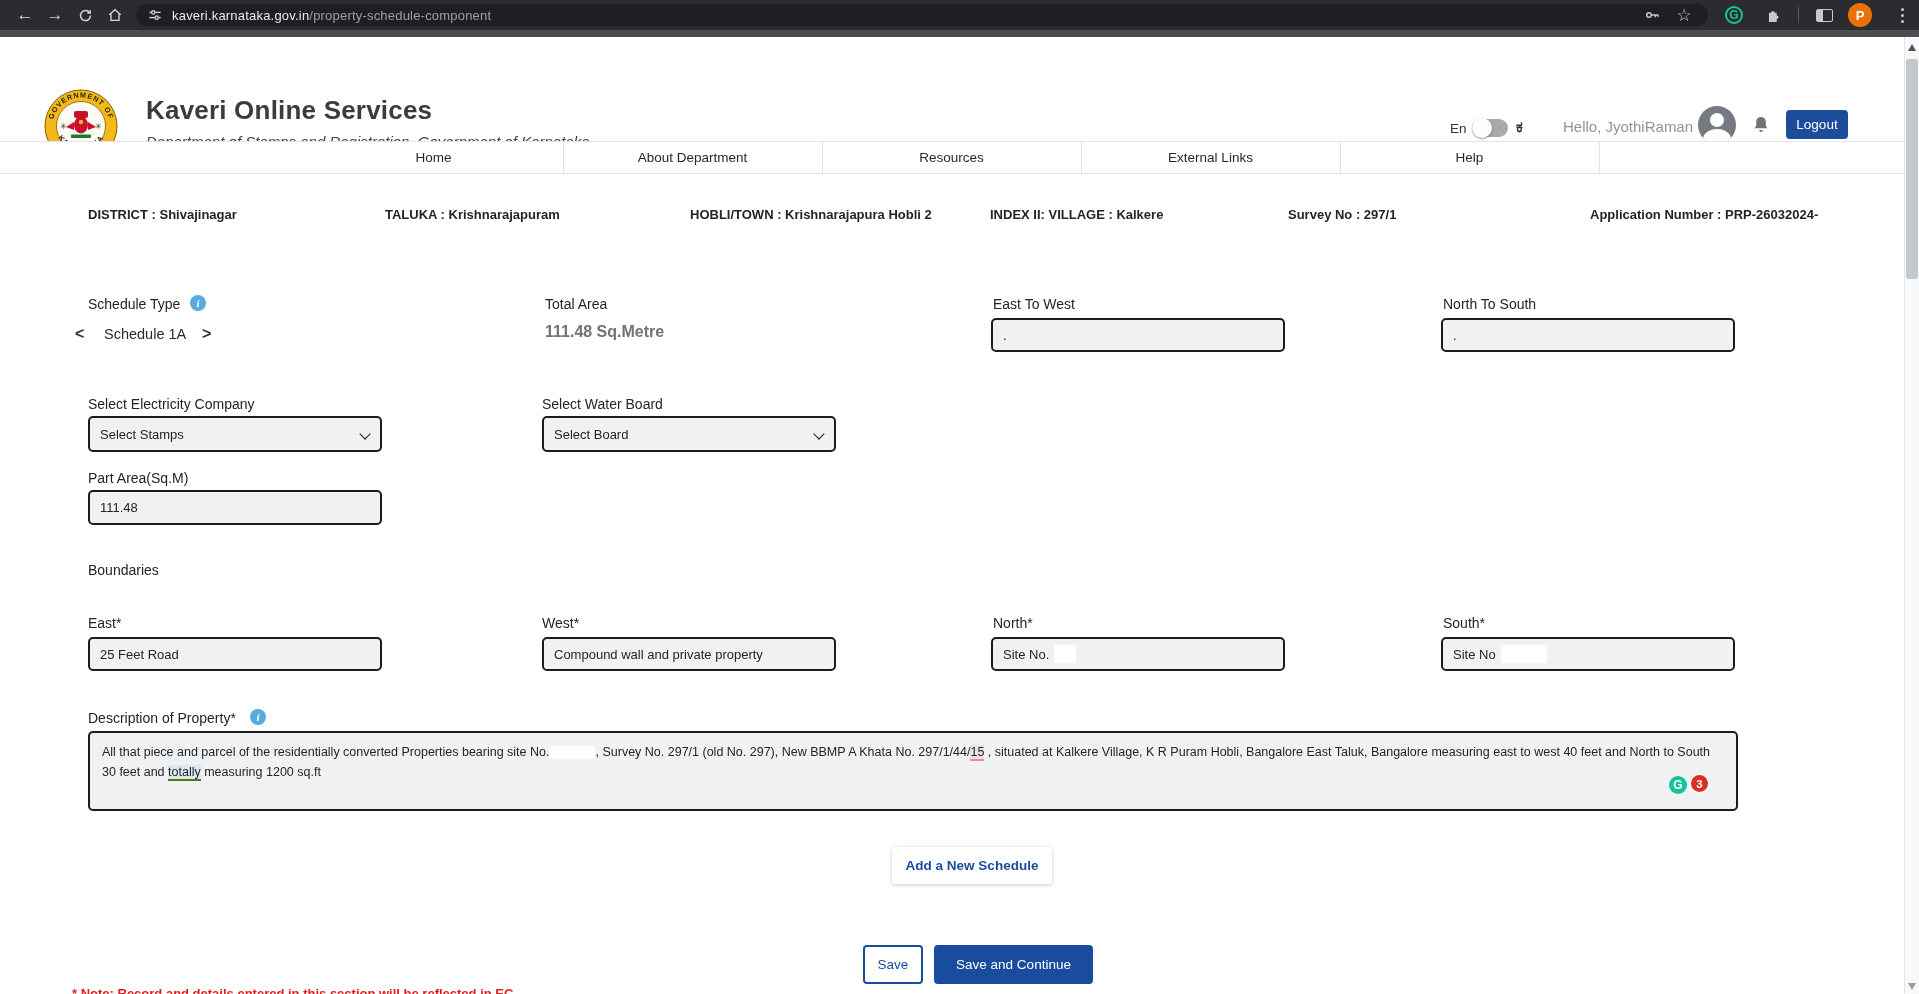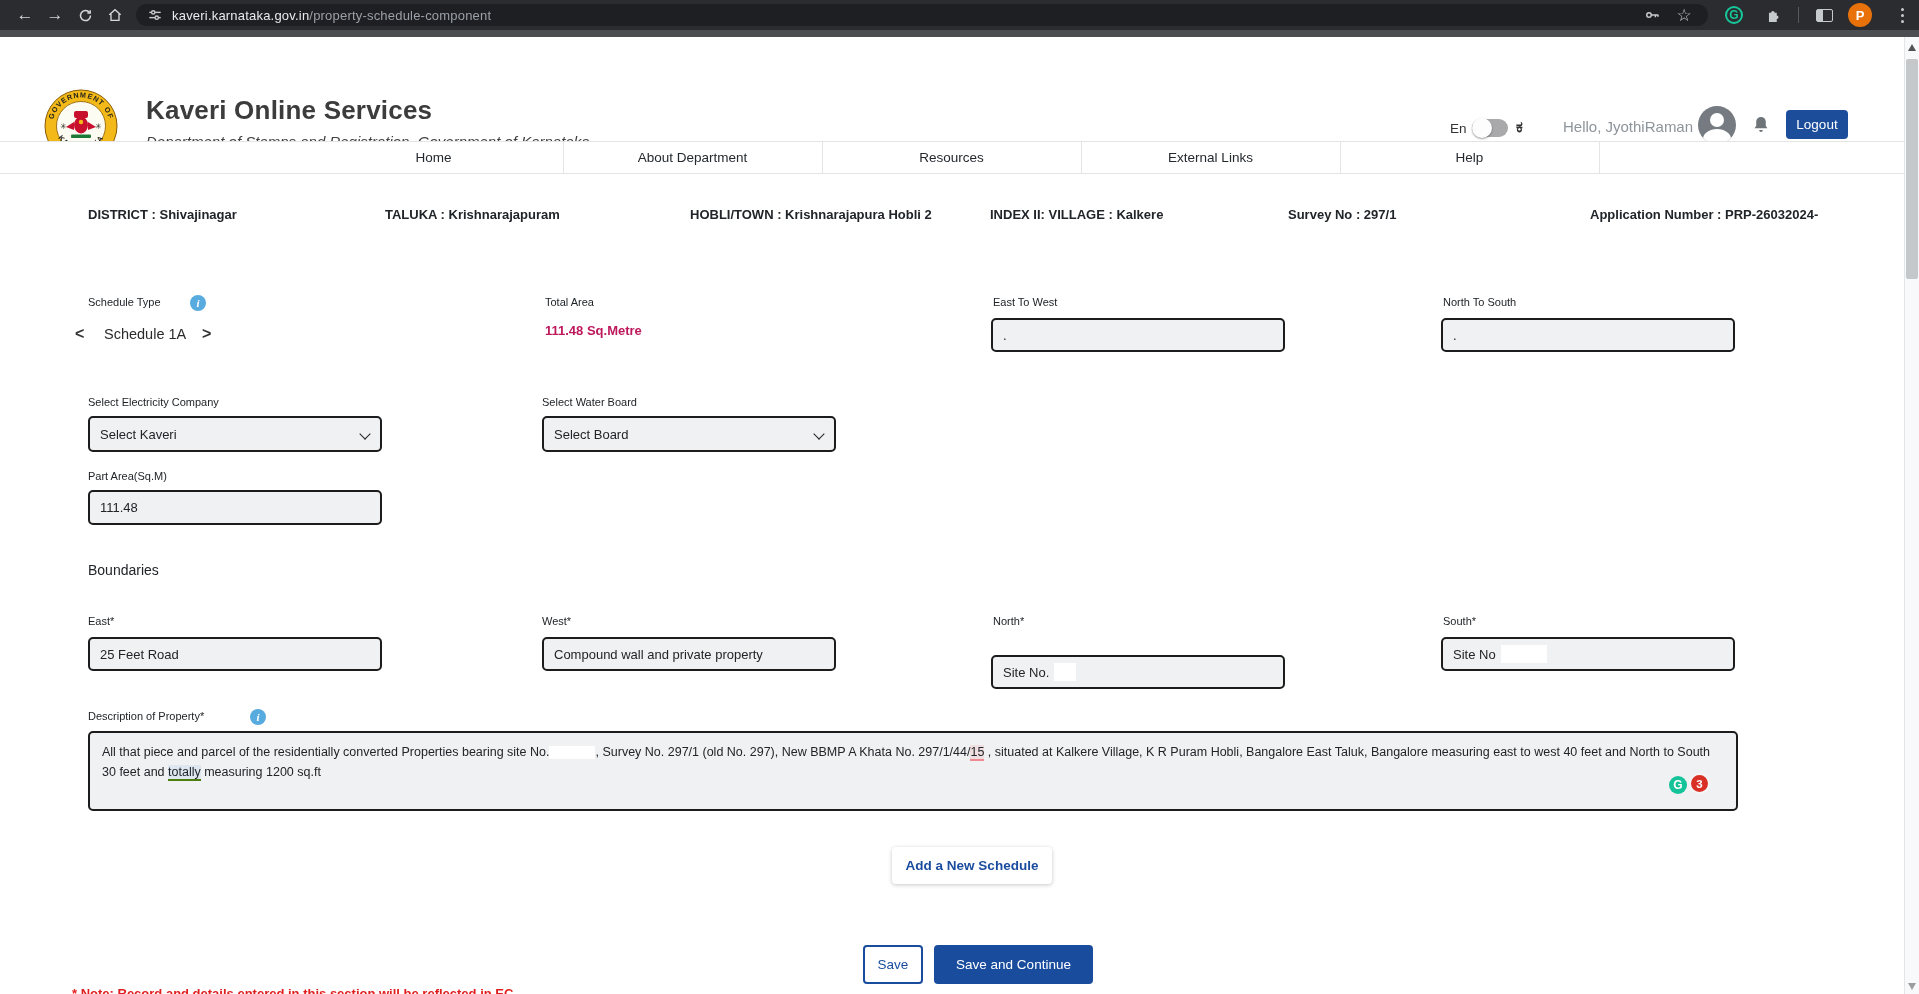--- a/index.html
+++ b/index.html
@@ -48,36 +48,36 @@
   .logout-btn { position:absolute; left:1786px; top:73px; width:62px; height:29px; background:#1b4d9b;
     border:none; border-radius:4px; color:#fff; font-size:13.5px; font-family:inherit; cursor:pointer; }
   
   #navbar { position:absolute; left:0; top:141px; width:1904px; height:33px; background:#fff;
     border-top:1px solid #e4e4e4; border-bottom:1px solid #e4e4e4; display:flex;justify-content:center; }
   .nav-item { width:259px; height:100%; border-right:1px solid #e4e4e4; display:flex;
     align-items:center; justify-content:center; font-size:13.5px; color:#24292e; cursor:pointer; }
   
   .prop-item { position:absolute; top:207px; font-size:13px; font-weight:700; color:#212529; white-space:nowrap; }
   
-  .lbl { position:absolute; font-size:11px; color:#212529; white-space:nowrap; }
+  .lbl { position:absolute; font-size:14px; color:#212529; white-space:nowrap; }
   .lbl.b { font-weight:400; }
   .info-icon { position:absolute; width:16px; height:16px; border-radius:50%; background:#57abdf;
     color:#fff; display:flex; align-items:center; justify-content:center; cursor:pointer; }
   .info-icon::before { content:"i"; font-family:"Liberation Serif", serif; font-style:italic; font-size:11px; font-weight:700; }
   .input-box { position:absolute; height:34px; width:294px; background:#f0f1f2; border:2px solid #1c1c1c;
     border-radius:5px; font-size:13px; color:#212529; padding:0 10px; font-family:inherit; }
   div.input-box { display:flex; align-items:center; }
   .redact { display:inline-block; height:18px; background:#fff; margin-left:5px; }
   .select-box { position:absolute; height:36px; width:294px; background:#f0f1f2; border:2px solid #1c1c1c;
     border-radius:5px; font-size:13px; color:#212529; padding:0 26px 0 10px; display:flex; align-items:center; cursor:pointer; }
   .select-box .chev { position:absolute; right:11px; top:12px; width:8px; height:8px;
     border-right:1.8px solid #222; border-bottom:1.8px solid #222; transform:rotate(45deg); }
   .sched-arrow { position:absolute; font-size:16px; font-weight:700; color:#333; cursor:pointer; }
   .sched-val { position:absolute; font-size:14.5px; color:#2b2b2b; }
-  .total-val { position:absolute; font-size:13px; font-weight:700; color:#be185d; }
+  .total-val { position:absolute; font-size:16px; font-weight:700; color:#737373; }
   
   .desc-box { position:absolute; left:88px; top:731px; width:1650px; height:80px; background:#f0f1f2;
     border:2px solid #1c1c1c; border-radius:5px; padding:9px 12px; font-size:12.5px; line-height:20px; color:#212529; }
   .desc-gap { display:inline-block; width:46px; height:13px; background:#fff; vertical-align:middle; }
   .u-red { border-bottom:2px solid #ef8a92; background:rgba(239,110,120,.14); }
   .u-blue { border-bottom:2px solid #4d7c0f; background:rgba(110,160,225,.14); }
   .gram-g { position:absolute; left:1669px; top:776px; width:18px; height:18px; border-radius:50%;
     background:#15c39a; color:#fff; font-size:12px; font-weight:700; display:flex; align-items:center;
     justify-content:center; cursor:pointer; z-index:2; }
   .gram-badge { position:absolute; left:1689px; top:773px; width:21px; height:21px; border-radius:50%;
@@ -239,21 +239,21 @@
   <div class="total-val" style="left:545px; top:323px;">111.48 Sq.Metre</div>
 
   <div class="lbl" style="left:993px; top:296px;">East To West</div>
   <input class="input-box" style="left: 991px; top: 318px;" value=".">
 
   <div class="lbl" style="left:1443px; top:296px;">North To South</div>
   <input class="input-box" style="left: 1441px; top: 318px;" value=".">
 
   <div class="lbl" style="left:88px; top:396px;">Select Electricity Company</div>
   <div class="select-box" style="left:88px; top:416px;">
-    <span>Select Kaveri</span>
+    <span>Select Stamps</span>
     <span class="chev"></span>
   </div>
 
   <div class="lbl" style="left:542px; top:396px;">Select Water Board</div>
   <div class="select-box" style="left:542px; top:416px;">
     <span>Select Board</span>
     <span class="chev"></span>
   </div>
 
   <div class="lbl b" style="left:88px; top:470px;">Part Area(Sq.M)</div>
@@ -261,21 +261,21 @@
 
   <div class="lbl b" style="left:88px; top:562px; font-size:14px;">Boundaries</div>
 
   <div class="lbl" style="left:88px; top:615px;">East*</div>
   <input class="input-box" style="left: 88px; top: 637px;" value="25 Feet Road">
 
   <div class="lbl" style="left:542px; top:615px;">West*</div>
   <input class="input-box" style="left: 542px; top: 637px;" value="Compound wall and private property">
 
   <div class="lbl" style="left:993px; top:615px;">North*</div>
-  <div class="input-box" style="left:991px; top:655px;">
+  <div class="input-box" style="left:991px; top:637px;">
     <span>Site No.</span>
     <span class="redact" style="width:22px;"></span>
   </div>
 
   <div class="lbl" style="left:1443px; top:615px;">South*</div>
   <div class="input-box" style="left:1441px; top:637px;">
     <span>Site No</span>
     <span class="redact" style="width:46px;"></span>
   </div>
 

